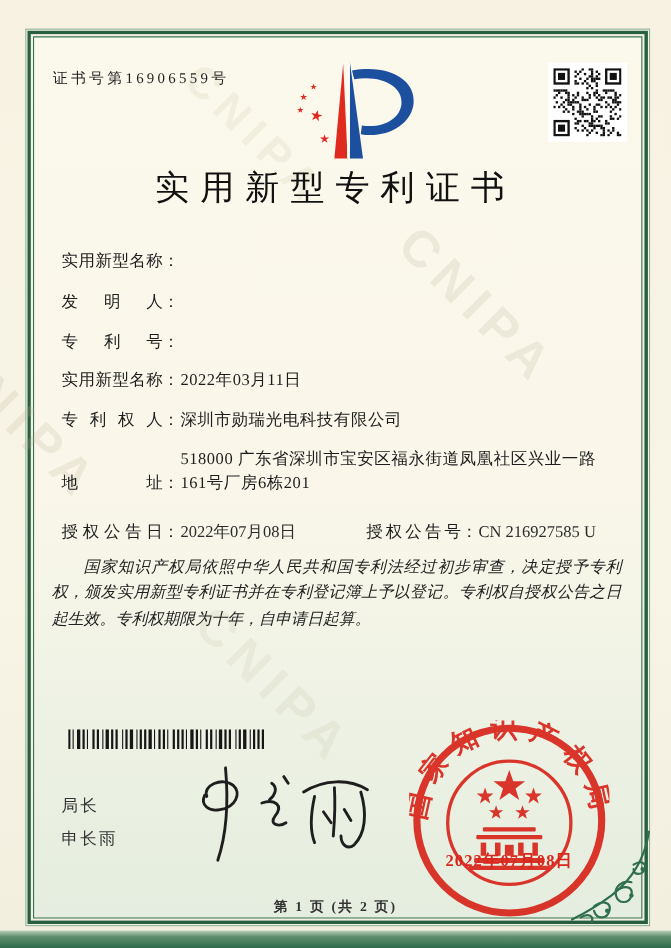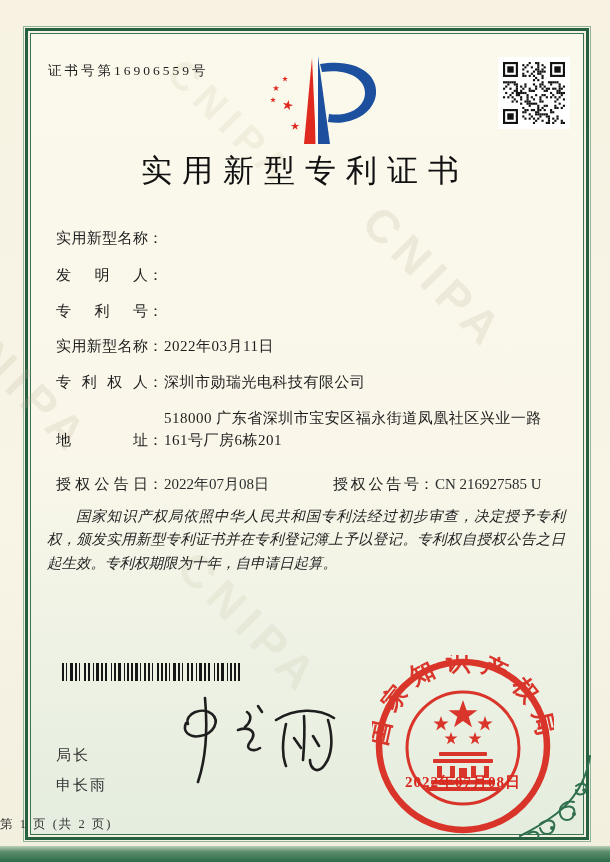--- a/index.html
+++ b/index.html
@@ -38,28 +38,28 @@
   .fcolon{flex:0 0 16px;color:#1d1d1d;}
   .fvalue{flex:1;color:#1d1d1d;letter-spacing:.5px;}
   .row-name{margin-bottom:15px;}
   .row-gap{margin-bottom:14px;}
   .pair2{display:flex;margin-left:24px;}
   .pair2 .flabel{width:86px;flex:0 0 86px;}
   .body-text{position:absolute;left:47px;top:505px;width:518px;font-size:14.5px;
     line-height:1.62;text-align:justify;font-style:italic;color:#222;}
   .body-text p{margin:0 0 2px 0;text-indent:2em;}
   .barcode{position:absolute;left:62px;top:663px;width:178px;height:18px;}
-  .sig-block{position:absolute;left:56px;top:718px;font-family:Liberation Mono, monospace;
-    font-size:15px;color:#333;line-height:2.0;letter-spacing:2px;margin-top:24px;}
+  .sig-block{position:absolute;left:56px;top:718px;font-family:Liberation Serif, serif;
+    font-size:15px;color:#333;line-height:2.0;letter-spacing:2px;}
   .signature{position:absolute;left:150px;top:690px;width:200px;height:100px;}
   .seal{position:absolute;left:372px;top:655px;width:182px;height:182px;}
   .seal-date{position:absolute;left:372px;top:773px;width:182px;text-align:center;
     font-size:15px;font-weight:bold;color:#d8271d;letter-spacing:1px;}
-  .footer{position:absolute;left:0;top:816px;width:100%;
-    font-size:12.5px;letter-spacing:2px;color:#333;}
+  .footer{position:absolute;left:0;top:816px;width:100%;text-align:center;
+    font-size:12.5px;letter-spacing:2px;color:#333;font-weight:bold;}
   .flourish{position:absolute;left:516px;top:752px;width:78px;height:90px;}
 </style>
 </head>
 <body>
 
 <div class="page">
 
   <svg class="waves">
     <defs>
       <pattern id="wv" width="140" height="13" patternUnits="userSpaceOnUse">

